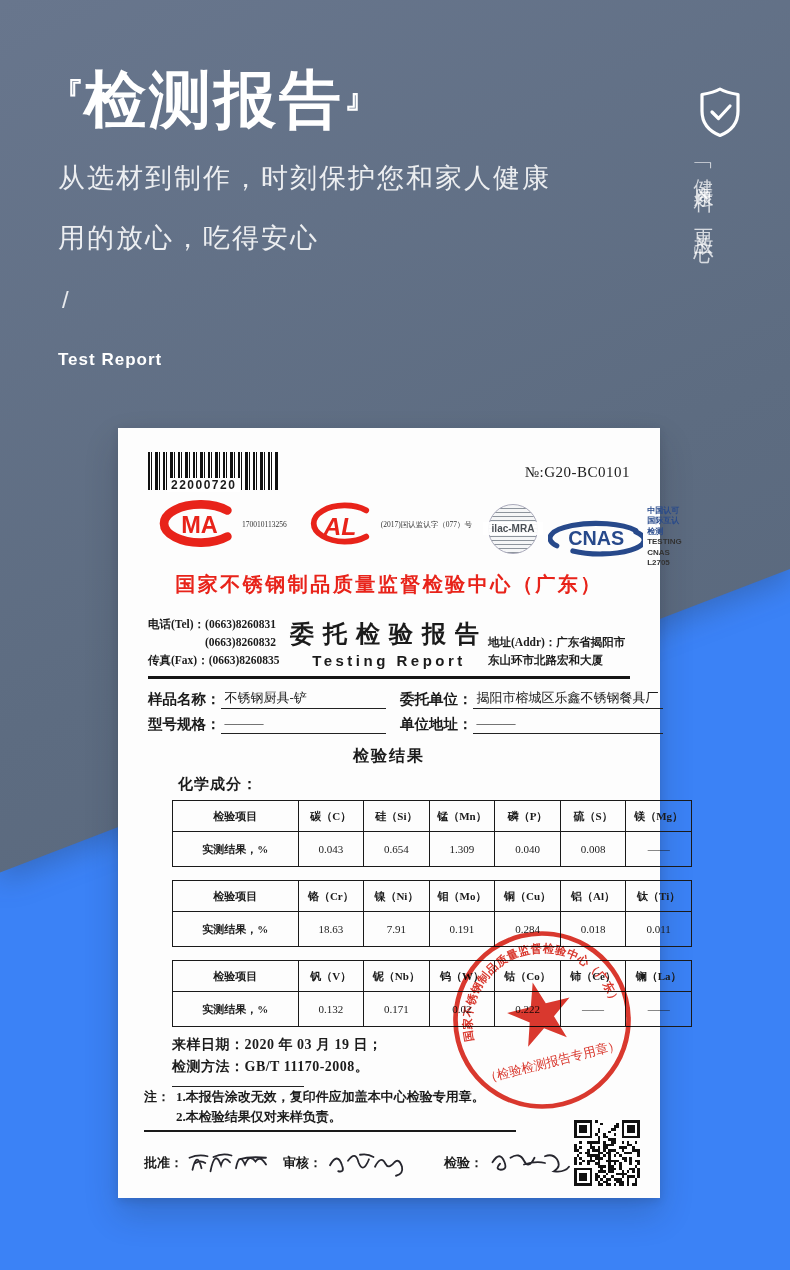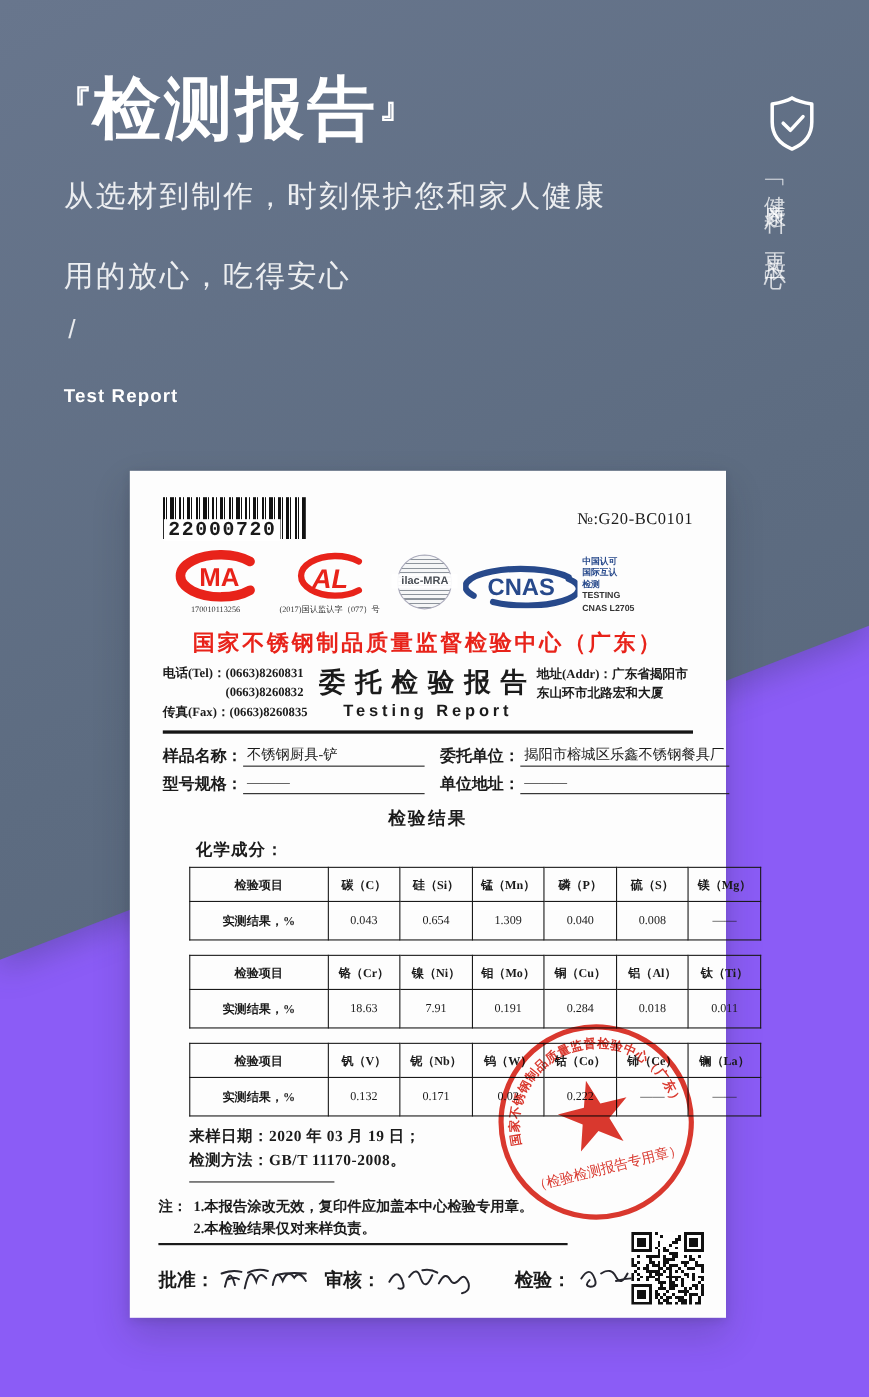--- a/index.html
+++ b/index.html
@@ -1,67 +1,67 @@
 <!DOCTYPE html>
 <html><head>
 <meta charset="utf-8">
 <style>
   html,body{margin:0;padding:0}
-  .stage{position:relative;width:790px;height:1270px;background:#8b5cf6;overflow:hidden;
+  .stage{position:relative;width:790px;height:1270px;background:#3b82f6;overflow:hidden;
          font-family:"Liberation Sans",sans-serif}
   
   .bg-wrap{position:absolute;inset:0;filter:drop-shadow(0 10px 14px rgba(40,50,70,.28))}
   .bg-dark{position:absolute;inset:0;
            background:linear-gradient(155deg,#68768d 0%,#5d6c81 45%,#556377 100%);
            clip-path:polygon(0 0,100% 0,100% 44.8%,0 68.7%)}
   
   .hero-title{position:absolute;left:50px;top:66px;color:#fff;font-weight:bold;font-size:62px;
               letter-spacing:3px;line-height:1.1;white-space:nowrap}
   .hero-title .br{font-size:34px;vertical-align:14px;letter-spacing:0}
   .sub{position:absolute;left:58px;color:rgba(255,255,255,.88);font-size:27px;letter-spacing:2px;white-space:nowrap}
-  .sub1{top:160px}.sub2{top:233px}
+  .sub1{top:160px}.sub2{top:220px}
   .slash{position:absolute;left:62px;top:286px;color:rgba(255,255,255,.85);font-size:24px}
   .hero-en{position:absolute;left:58px;top:350px;color:#fff;font-size:17px;font-weight:bold;letter-spacing:1px}
   .shield{position:absolute;left:692px;top:84px;width:56px;height:56px}
   .side-vert{position:absolute;left:693px;top:156px;writing-mode:vertical-rl;
              color:rgba(255,255,255,.75);font-size:20px;letter-spacing:7px;line-height:1.1}
   
   .cert{position:absolute;left:118px;top:428px;width:542px;height:770px;background:#fdfdfd;
         box-shadow:0 16px 32px rgba(30,35,45,.20),0 3px 8px rgba(30,35,45,.14);
         box-sizing:border-box;padding:24px 30px 0;color:#1b1b1b;
         font-family:"Liberation Serif",serif}
   .cert-top{display:flex;justify-content:space-between;align-items:flex-start;height:46px}
   .barcode{position:relative;width:130px;height:38px;
            background:repeating-linear-gradient(90deg,#111 0 2px,#fff 2px 3px,#111 3px 4px,#fff 4px 7px,
                        #111 7px 10px,#fff 10px 11px,#111 11px 12px,#fff 12px 15px)}
-  .barcode-num{position:absolute;left:1px;bottom:-2px;background:#fff;padding:0 4px;font-size:18px;
-               font-weight:bold;letter-spacing:1.5px;font-family:Liberation Mono, monospace}
+  .barcode-num{position:absolute;left:19px;bottom:-2px;background:#fff;padding:0 4px;font-size:12px;
+               font-weight:bold;letter-spacing:1.5px;font-family:Liberation Sans, sans-serif}
   .report-no{font-size:15px;margin-top:12px;letter-spacing:.5px}
   
   .logos{display:flex;align-items:flex-start;margin-top:2px;height:66px}
-  .logo{display:flex;flex-direction:column;align-items:center}
+  .logo{display:flex;flex-direction:row;align-items:center}
   .logo-sub{font-size:7.5px;margin-top:2px;color:#333;white-space:nowrap}
   .cma{margin-left:2px}.cal{margin-left:12px}
   .ilacbox{margin:4px 0 0 16px;position:relative}
   .ilac{width:48px;height:48px;border-radius:50%;
         background:repeating-linear-gradient(0deg,#8d949c 0 1px,#f5f6f7 1px 4px);border:1px solid #aab}
   .ilac-band{position:absolute;left:-5px;right:-5px;top:18px;height:13px;background:rgba(255,255,255,.93);
              font-size:10px;font-weight:bold;color:#4a4f55;text-align:center;line-height:13px;
              font-family:"Liberation Sans",sans-serif}
   .cnas{display:flex;align-items:center;margin:6px 0 0 10px}
   .cnas-lines{font-size:8px;font-weight:bold;line-height:1.3;margin-left:4px;
               font-family:"Liberation Sans",sans-serif}
   .cnas-lines .navy{color:#27498b}.cnas-lines .dark{color:#333}
   
   .center-cn{text-align:center;color:#e8231a;font-weight:bold;font-size:20px;letter-spacing:2.5px;
              margin-top:5px;font-family:"Liberation Sans",sans-serif;white-space:nowrap}
   .center-en{text-align:center;color:#e8231a;font-weight:bold;font-size:10.8px;margin-top:1px;
              font-family:"Liberation Sans",sans-serif;white-space:nowrap}
   
-  .head-row{display:flex;margin-top:6px;align-items:flex-start}
+  .head-row{display:flex;margin-top:18px;align-items:flex-end}
   .contact{width:142px;font-size:11.5px;font-weight:bold;line-height:1.55;white-space:nowrap}
   .contact .indent{padding-left:57px}
   .doc-title{flex:1;text-align:center}
   .doc-cn{font-size:24px;font-weight:bold;letter-spacing:9px;white-space:nowrap}
   .doc-en{font-size:15px;font-weight:bold;letter-spacing:3.5px;margin-top:2px;
           font-family:"Liberation Sans",sans-serif}
   .addr{width:142px;font-size:11.5px;font-weight:bold;line-height:1.6;white-space:nowrap}
   .rule-thick{border-top:3px solid #151515;margin-top:7px}
   
   .form{display:grid;grid-template-columns:238px 1fr;column-gap:14px;row-gap:6px;margin-top:10px}
@@ -80,21 +80,21 @@
   .date-line{margin:9px 0 0 24px;font-size:14px;font-weight:bold;letter-spacing:.5px}
   .date-line + .date-line{margin-top:4px}
   .short-rule{width:132px;border-top:1.6px solid #222;margin:10px 0 0 24px}
   .cert-footer{position:absolute;left:26px;right:26px;bottom:10px}
   .issue-line{text-align:right;padding:0 52px 3px 0;font-size:13.5px;font-weight:bold;
               border-bottom:2px solid #1a1a1a}
   .notes{display:flex;margin-top:6px;font-size:13px;font-weight:bold;line-height:1.5}
   .notes-label{width:32px}
   .rule-mid{border-top:2px solid #1a1a1a;width:76%;margin-top:4px}
   .sign-row{display:flex;align-items:center;margin-top:6px;height:50px}
-  .sig{display:flex;align-items:center;font-size:17px;font-weight:bold;white-space:nowrap}
+  .sig{display:flex;align-items:center;font-size:13px;font-weight:bold;white-space:nowrap}
   .sig svg{width:90px;height:44px;margin-left:2px}
   .sig2{margin-left:8px}.sig3{margin-left:30px}
   .qr{position:absolute;right:-6px;bottom:2px;width:66px;height:66px}
   
   .stamp{position:absolute;left:330px;top:498px;width:188px;height:188px;transform:rotate(-14deg);
          mix-blend-mode:multiply;opacity:.92;pointer-events:none}
 </style>
 </head>
 <body>
 

